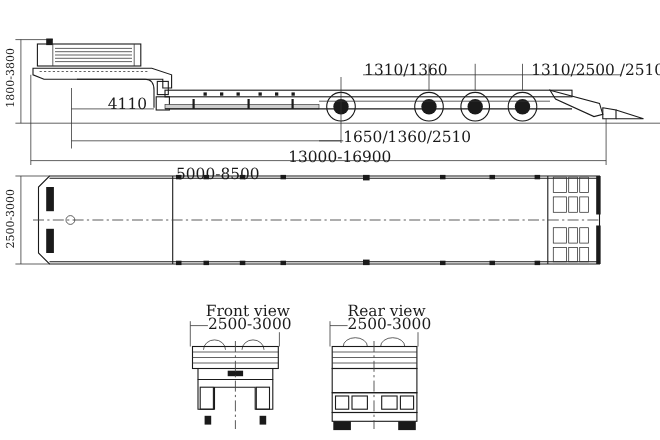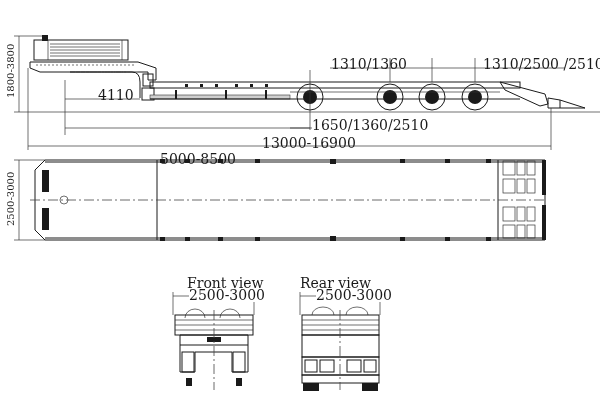--- a/index.html
+++ b/index.html
@@ -185,14 +185,14 @@
 <div class="vlbl" style="left:6px; top:98px;">1800-3800</div>
 <div class="lbl" style="left:98px; top:88px;">4110</div>
 <div class="lbl" style="left:160px; top:116px;margin-top:36px;">5000-8500</div>
 <div class="lbl" style="left:262px; top:136px;">13000-16900</div>
 <div class="lbl" style="left:312px; top:118px;">1650/1360/2510</div>
 <div class="lbl" style="left:331px; top:57px;">1310/1360</div>
 <div class="lbl" style="left:483px; top:57px;">1310/2500 /2510</div>
 <div class="vlbl" style="left:6px; top:226px;">2500-3000</div>
 <div class="lbl" style="left:187px; top:276px;text-align:center;">Front view</div>
 <div class="lbl" style="left:189px; top:288px; background:#fff;">2500-3000</div>
-<div class="lbl" style="left:300px; top:276px;">Rear view</div>
+<div class="lbl" style="left:316px; top:276px;">Rear view</div>
 <div class="lbl" style="left:316px; top:288px; background:#fff;">2500-3000</div>
 
 </body></html>

